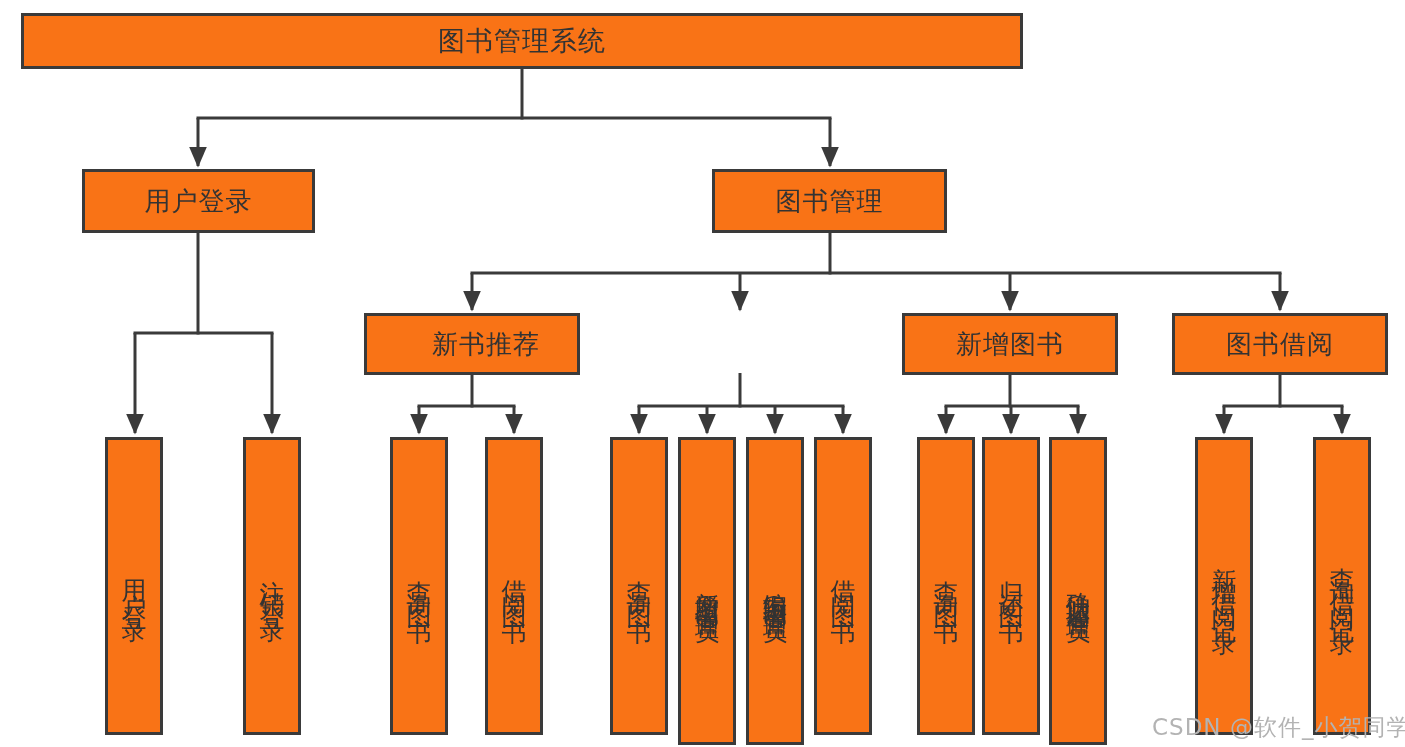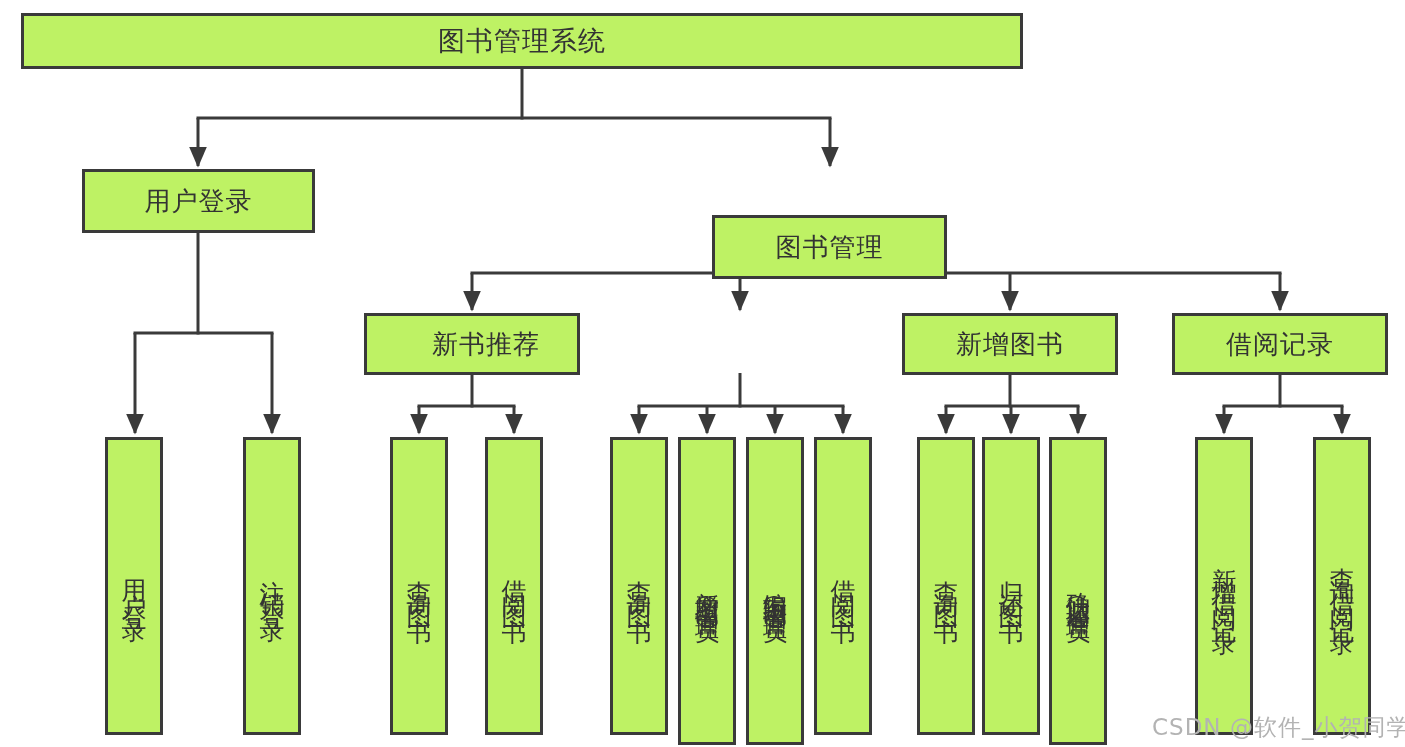--- a/index.html
+++ b/index.html
@@ -13,21 +13,21 @@
   }
   svg.connectors {
     position: absolute;
     left: 0; top: 0;
     width: 1405px; height: 747px;
   }
   .node {
     position: absolute;
     box-sizing: border-box;
     border: 3px solid #3a3a3a;
-    background: #bef264;
+    background: #f97316;
     color: #333333;
     display: flex;
     align-items: center;
     justify-content: center;
   }
   .h-node { font-size: 26px; letter-spacing: 1px; }
   .root-node { font-size: 27px; }
   .leaf {
     writing-mode: vertical-rl;
     text-orientation: upright;
@@ -100,25 +100,25 @@
       <line x1="1280" y1="373" x2="1280" y2="407.5"></line>
       <line x1="1222.5" y1="406" x2="1343.5" y2="406"></line>
       <line x1="1224" y1="406" x2="1224" y2="433" marker-end="url(#arrow)"></line>
       <line x1="1342" y1="406" x2="1342" y2="433" marker-end="url(#arrow)"></line>
     </g>
   </svg>
 
   <div class="node h-node root-node" style="left:21px;top:13px;width:1002px;height:56px;">图书管理系统</div>
 
   <div class="node h-node" style="left:82px;top:169px;width:233px;height:64px;">用户登录</div>
-  <div class="node h-node" style="left:712px;top:169px;width:235px;height:64px;margin-top:46px;">图书管理</div>
+  <div class="node h-node" style="left:712px;top:169px;width:235px;height:64px;">图书管理</div>
 
   <div class="node h-node" style="left:364px;top:313px;width:216px;height:62px;padding-left:28px;">新书推荐</div>
   <div class="node h-node" style="left:902px;top:313px;width:216px;height:62px;">新增图书</div>
-  <div class="node h-node" style="left:1172px;top:313px;width:216px;height:62px;">借阅记录</div>
+  <div class="node h-node" style="left:1172px;top:313px;width:216px;height:62px;">图书借阅</div>
 
   <div class="node leaf" style="left:105px;top:437px;width:58px;height:298px;">用户登录</div>
   <div class="node leaf" style="left:243px;top:437px;width:58px;height:298px;">注销登录</div>
 
   <div class="node leaf" style="left:390px;top:437px;width:58px;height:298px;">查询图书</div>
   <div class="node leaf" style="left:485px;top:437px;width:58px;height:298px;">借阅图书</div>
 
   <div class="node leaf" style="left:610px;top:437px;width:58px;height:298px;">查询图书</div>
   <div class="node leaf tight" style="left:678px;top:437px;width:58px;height:308px;">新增图书（管理员）</div>
   <div class="node leaf tight" style="left:746px;top:437px;width:58px;height:308px;">编辑图书（管理员）</div>

